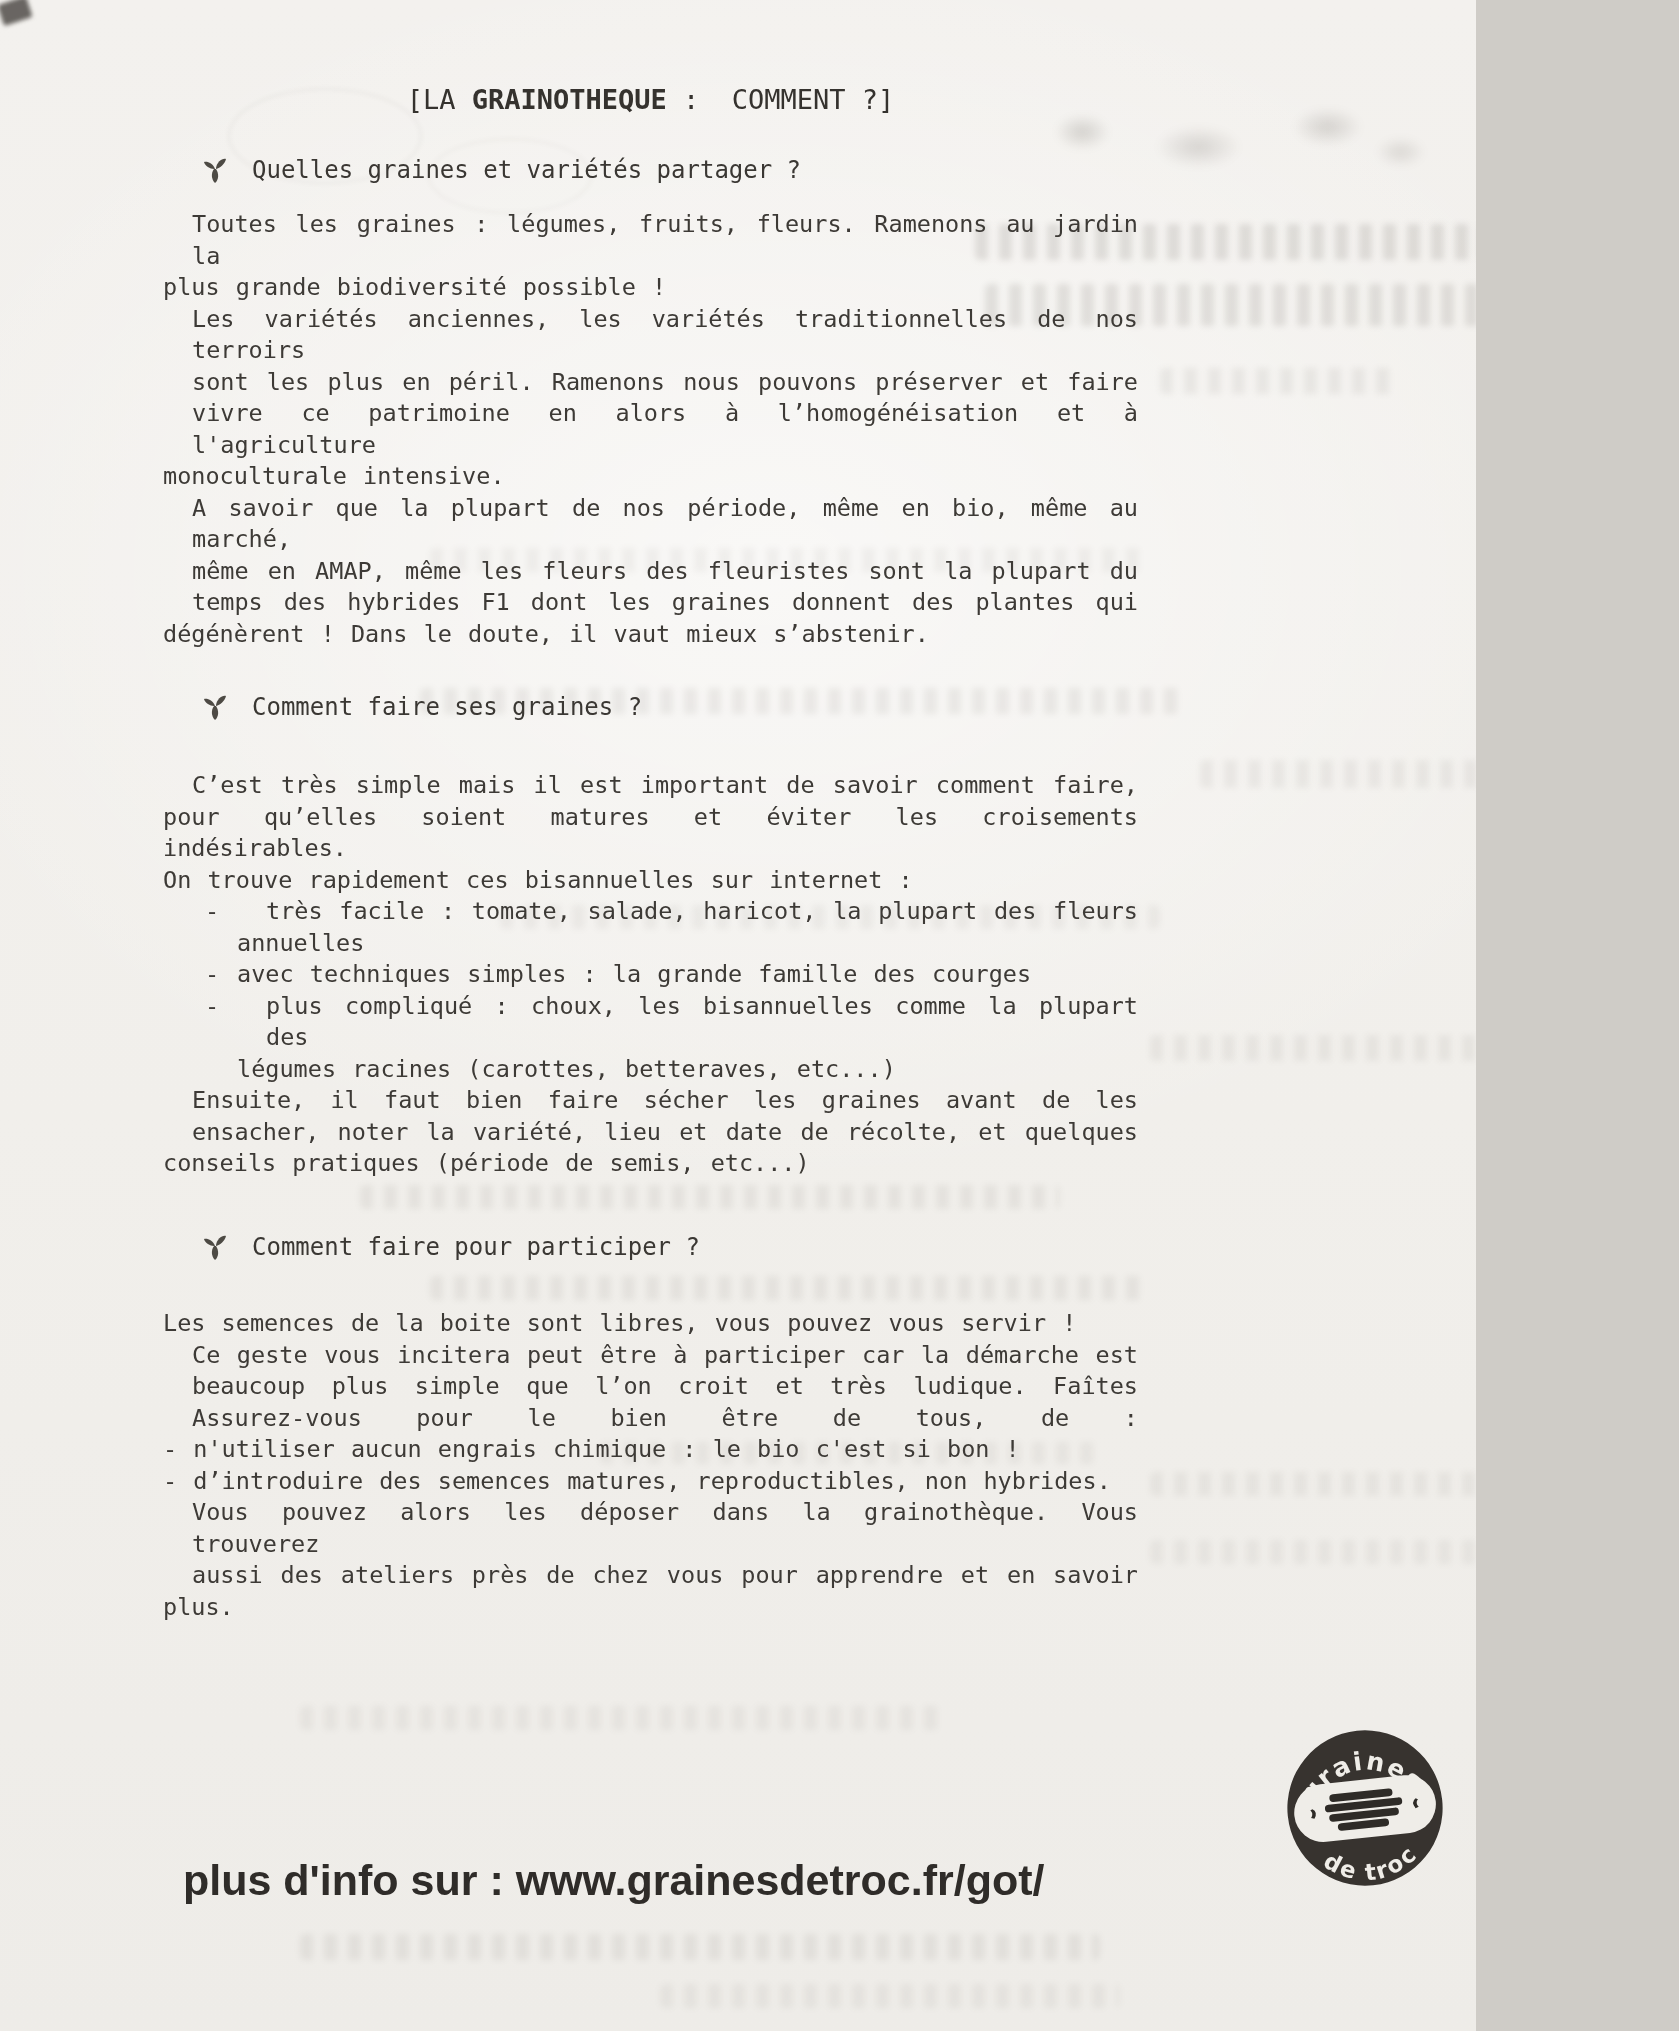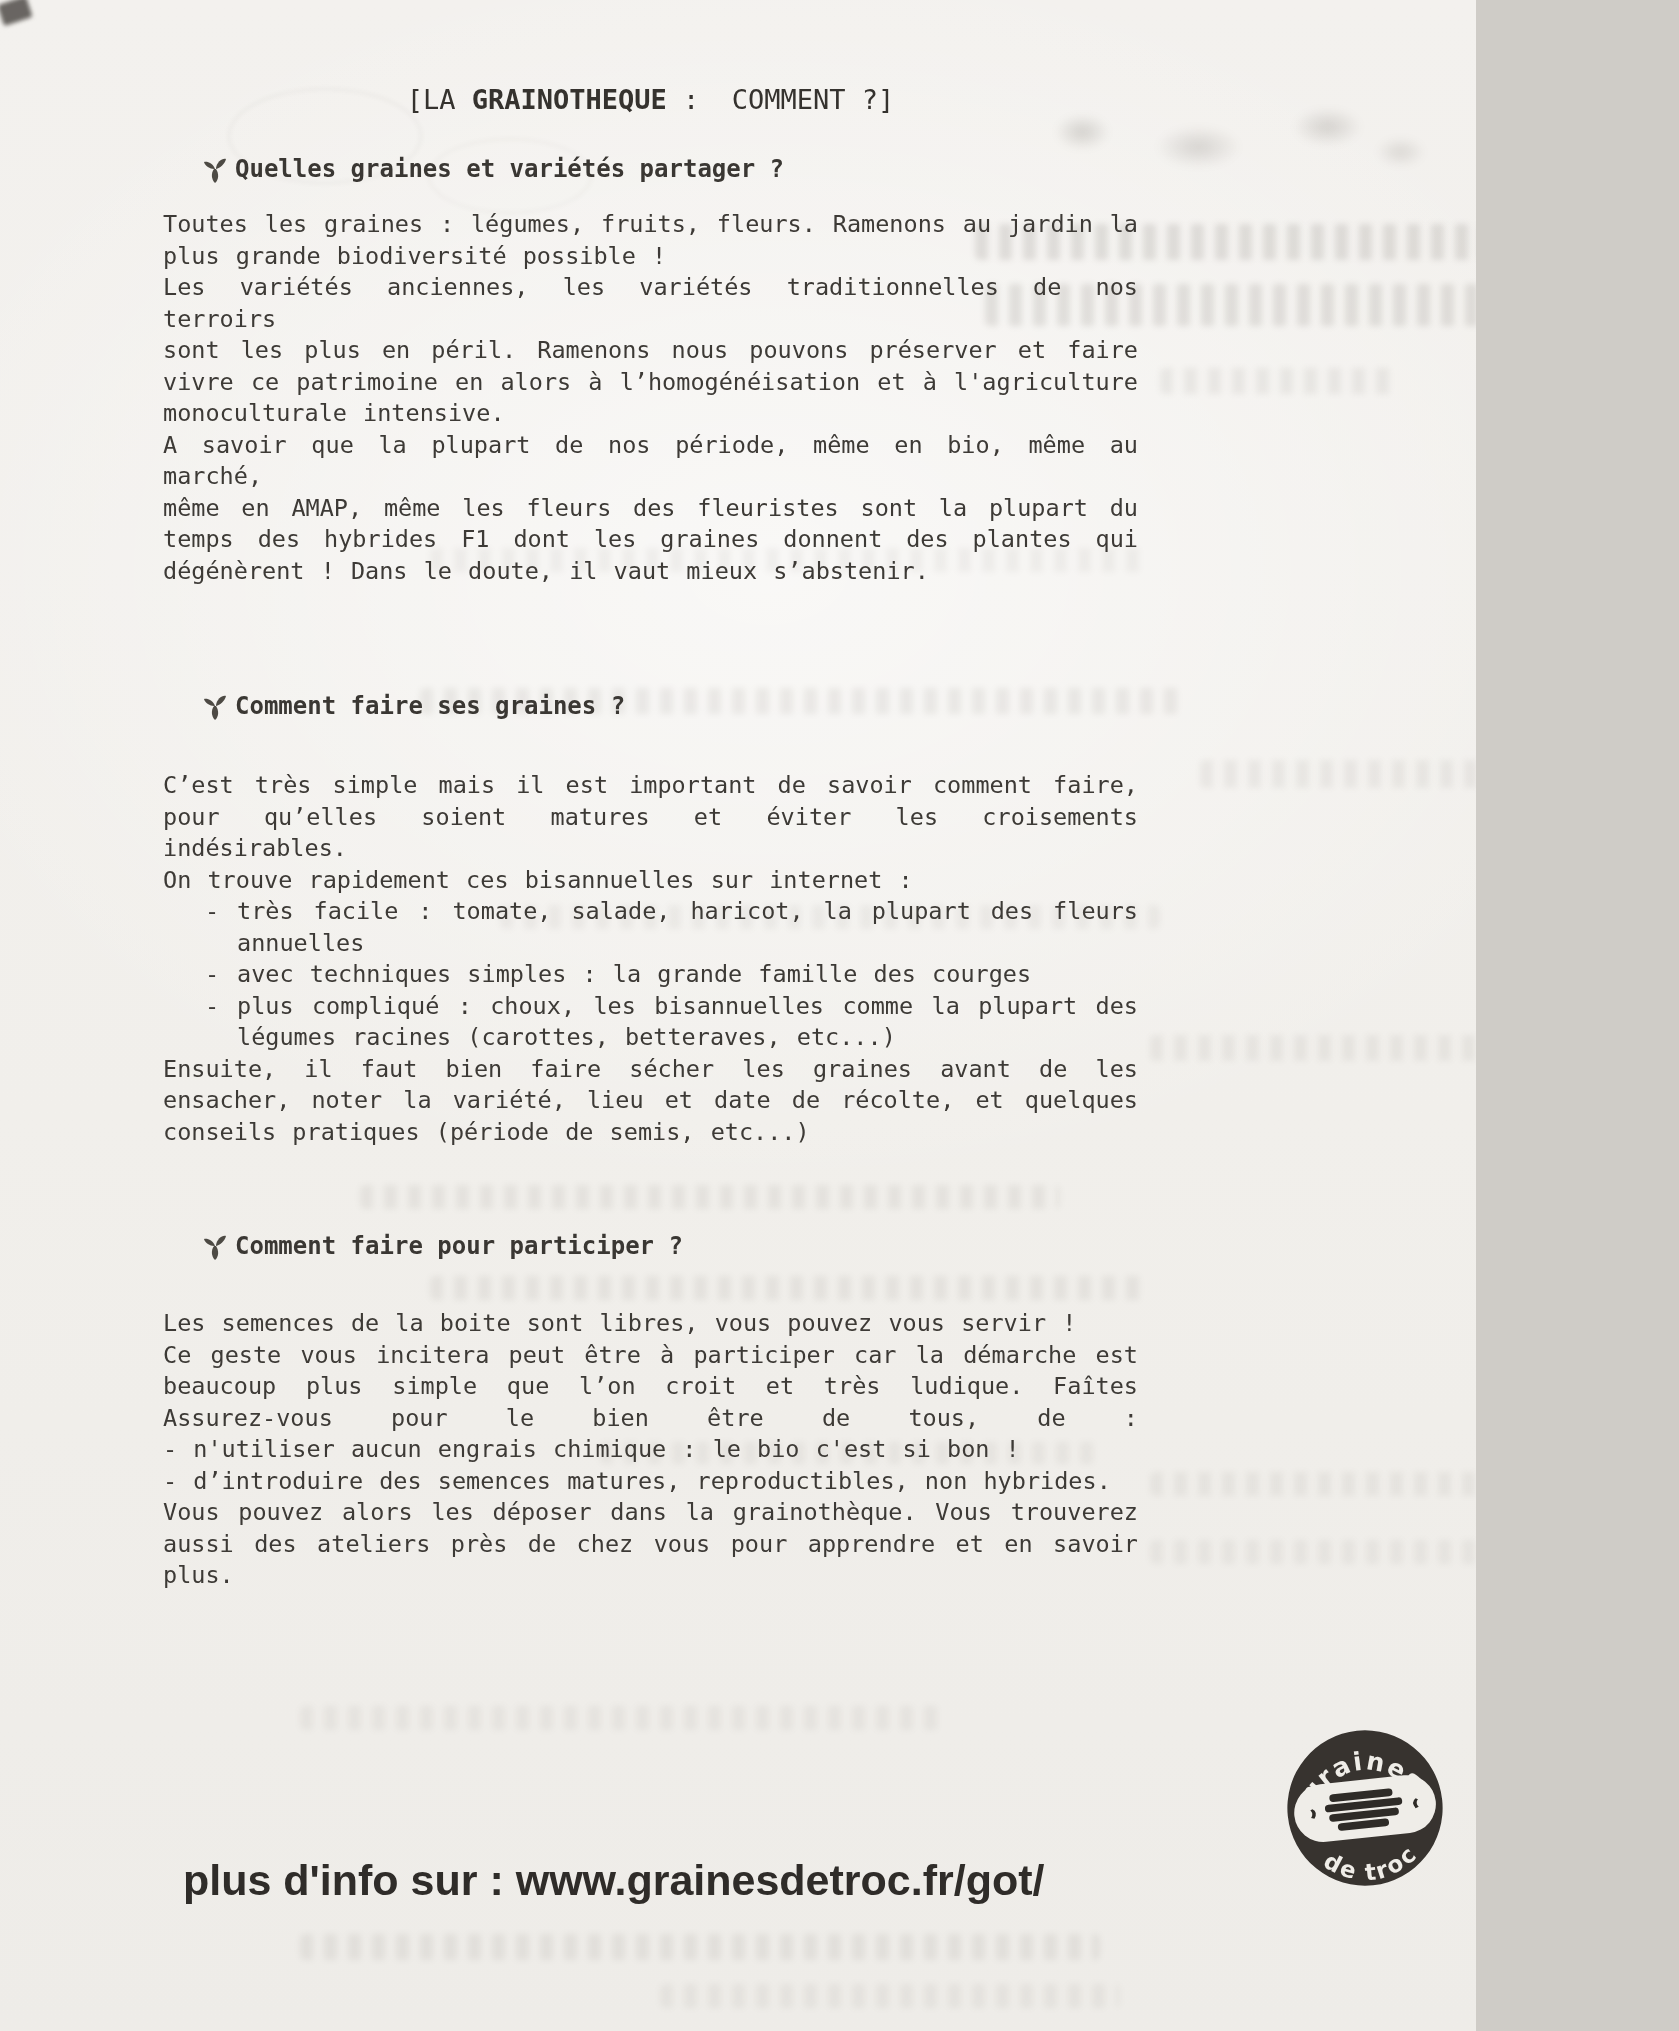--- a/index.html
+++ b/index.html
@@ -13,31 +13,31 @@
   }
   
   .doc-title{
     position:absolute;left:163px;top:84px;width:975px;
     text-align:center;font-size:27px;white-space:pre;color:#35322e;
   }
   .doc-title .b{font-weight:bold;}
   
   .section{position:absolute;left:163px;width:975px;}
   .heading{
-    display:flex;gap:8px;padding-left:40px;
-    font-weight:bold;font-size:24px;color:#3a3733;
+    display:flex;align-items:center;gap:25px;padding-left:40px;
+    font-weight:normal;font-size:24px;color:#3a3733;
   }
   .heading svg{flex:0 0 auto;display:block;}
   .blocks{display:block;}
   .para{margin:0;}
   .line{
     font-size:23.5px;line-height:31.5px;text-align:justify;text-align-last:left;
     word-spacing:2px;
   }
-  .line.j{text-align-last:justify;}
+  .line.j{text-align-last:justify;margin-left:29px;}
   .list{margin:0;}
   .li{position:relative;padding-left:74px;}
   .li .marker{
     position:absolute;left:42px;top:0;font-size:23.5px;line-height:31.5px;
   }
   
   .footer{
     position:absolute;left:183px;top:1856px;
     font-family:Liberation Sans, sans-serif;font-weight:bold;
     font-size:43px;letter-spacing:0px;color:#2f2c29;white-space:pre;

